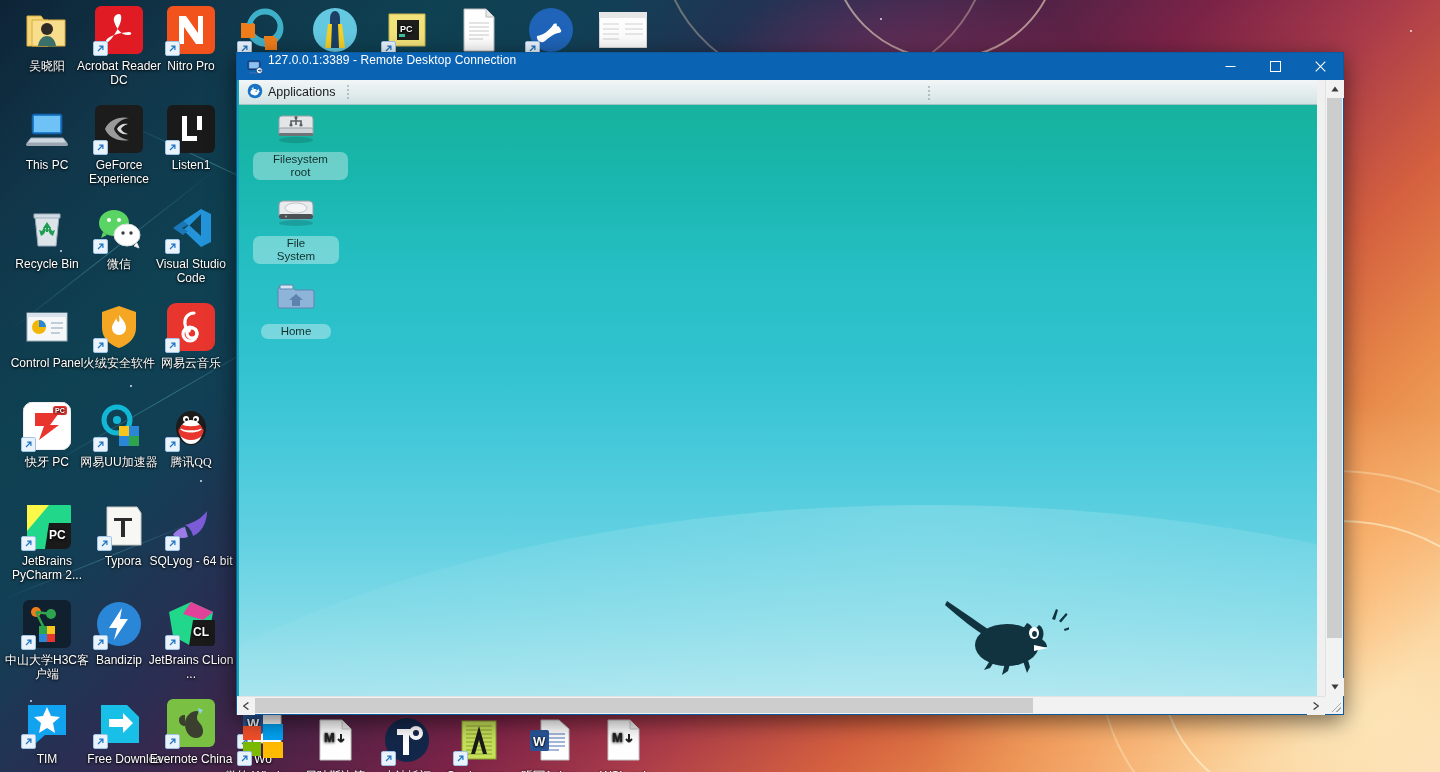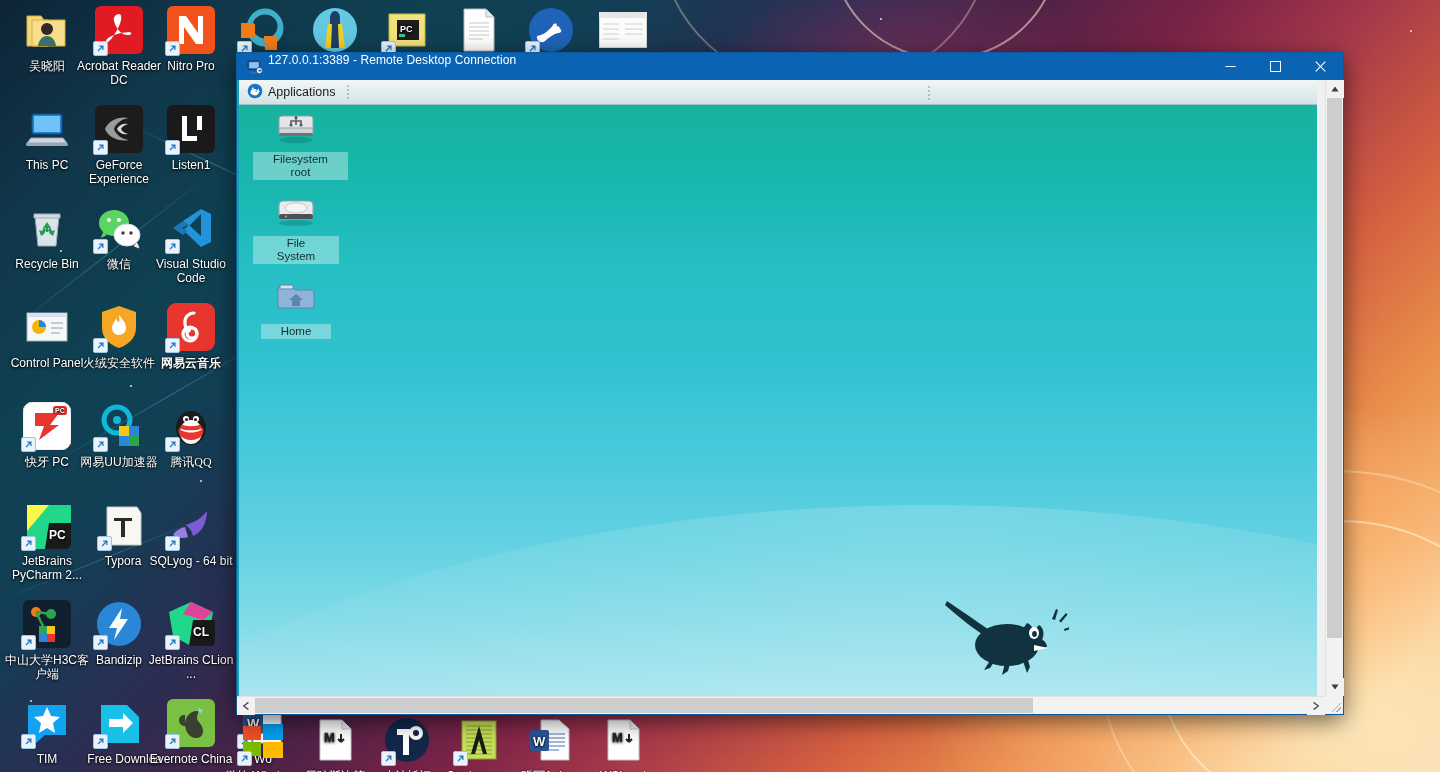--- a/index.html
+++ b/index.html
@@ -167,21 +167,21 @@
     text-align: center;
     user-select: none;
   }
   .xfce-icon .xglyph {
     width: 46px; height: 42px; margin: 0 auto 3px;
     display: flex; align-items: center; justify-content: center;
   }
   .xfce-icon .xlabel {
     display: inline-block;
     background: rgba(255,255,255,.36);
-    border-radius: 1px;
+    border-radius: 7px;
     padding: 1px 20px;
     font-size: 11.5px;
     line-height: 13px;
     color: #10302e;
   }
 
   
   #xfce-mouse {
     position: absolute;
     left: 700px; top: 490px;
@@ -561,21 +561,21 @@
             </svg>
           </div>
           <span class="shortcut-badge">
             <svg width="9" height="9" viewBox="0 0 9 9">
               <path d="M2 7 L6.5 2.5 M3.2 2.2 H6.9 V5.9" stroke="#1b74c4" stroke-width="1.2" fill="none"></path>
             </svg>
           </span>
         </div>
         <span class="label">火绒安全软件</span>
       </div>
-      <div class="win-icon" style="left: 148px; top: 303px; font-weight: bold;">
+      <div class="win-icon" style="left: 148px; top: 303px;">
         <div class="glyph">
           <div class="inner">
             <svg width="48" height="48" viewBox="0 0 48 48">
               <rect width="48" height="48" rx="9" fill="#e8352e"></rect>
               <path d="M27 10c-6 0-10 5-9 11l2 9a5 5 0 1 0 5-5c-2 0-3 1-3 3" fill="none" stroke="#fff" stroke-width="3.2" stroke-linecap="round"></path>
               <circle cx="23" cy="31" r="7" fill="none" stroke="#fff" stroke-width="3.2"></circle>
             </svg>
           </div>
           <span class="shortcut-badge">
             <svg width="9" height="9" viewBox="0 0 9 9">

